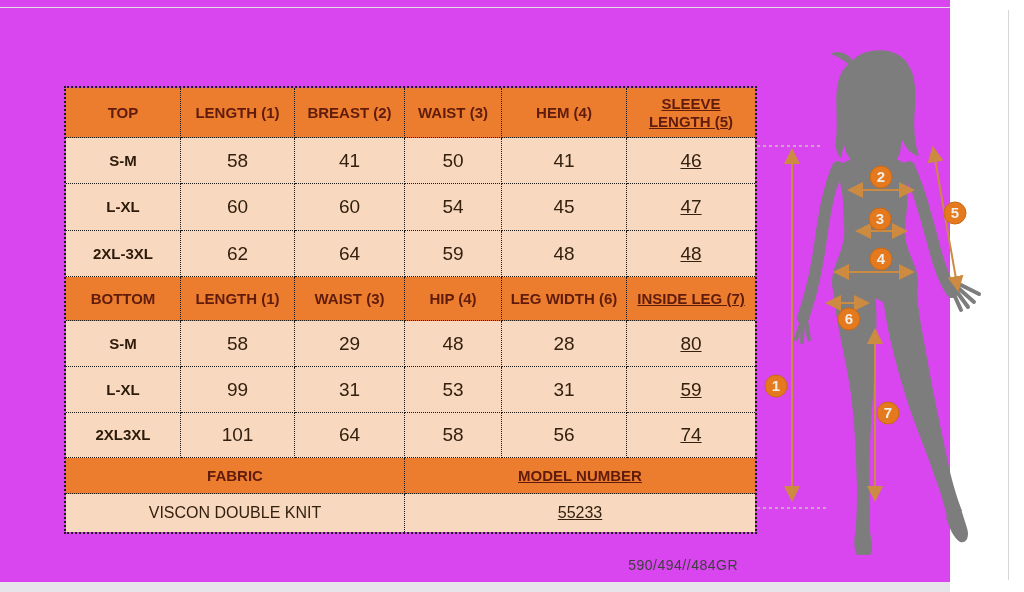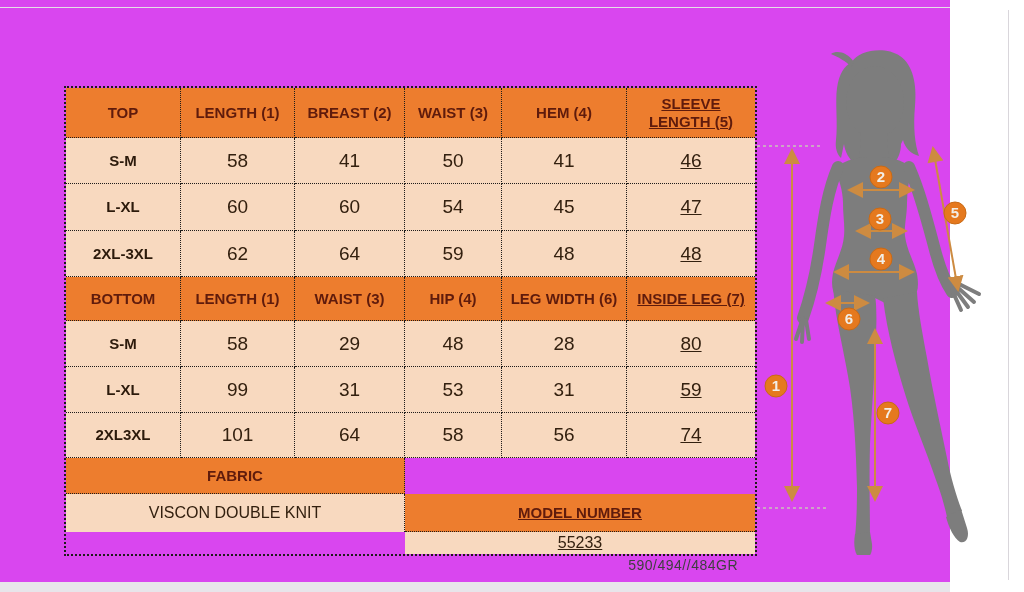--- a/index.html
+++ b/index.html
@@ -109,23 +109,23 @@
     <div class="cell v last-col">59</div>
 
     <div class="cell v size">2XL3XL</div>
     <div class="cell v">101</div>
     <div class="cell v">64</div>
     <div class="cell v">58</div>
     <div class="cell v">56</div>
     <div class="cell v last-col">74</div>
 
     <div class="cell h span3a">FABRIC</div>
+    <div class="cell h span3b last-col">MODEL NUMBER</div>
+
     <div class="cell v info span3a last-row">VISCON DOUBLE KNIT</div>
-
-    <div class="cell h span3b last-col">MODEL NUMBER</div>
     <div class="cell v info span3b last-col last-row">55233</div>
   </div>
 
   <div class="footer-code">590/494//484GR</div>
 
   <div class="figure-wrap">
     <svg width="265" height="515" viewBox="0 0 265 515" xmlns="http://www.w3.org/2000/svg">
       <defs>
         <marker id="ah-end" markerWidth="9" markerHeight="9" refX="7" refY="4" orient="auto">
           <path d="M0,0 L8,4 L0,8 Z" fill="#CD8B41"></path>

